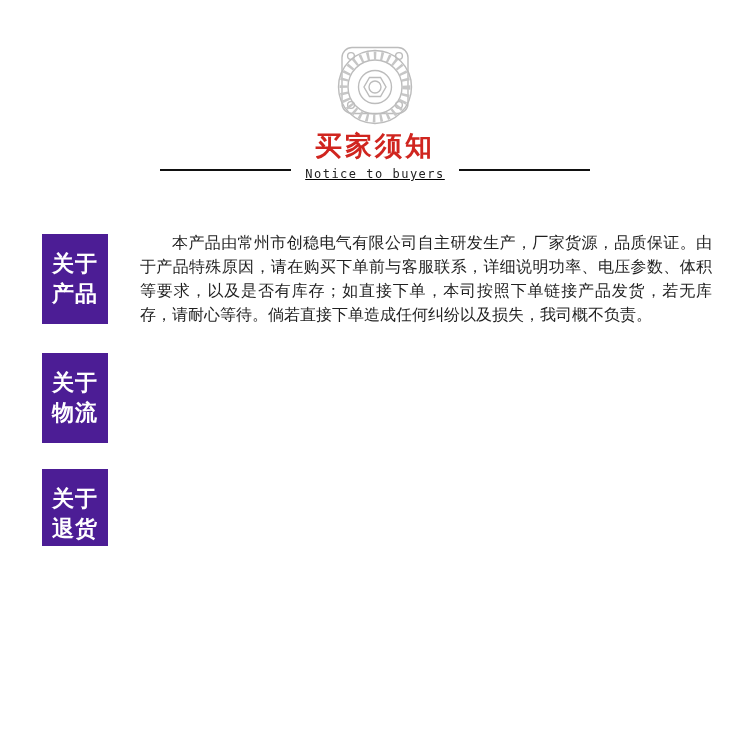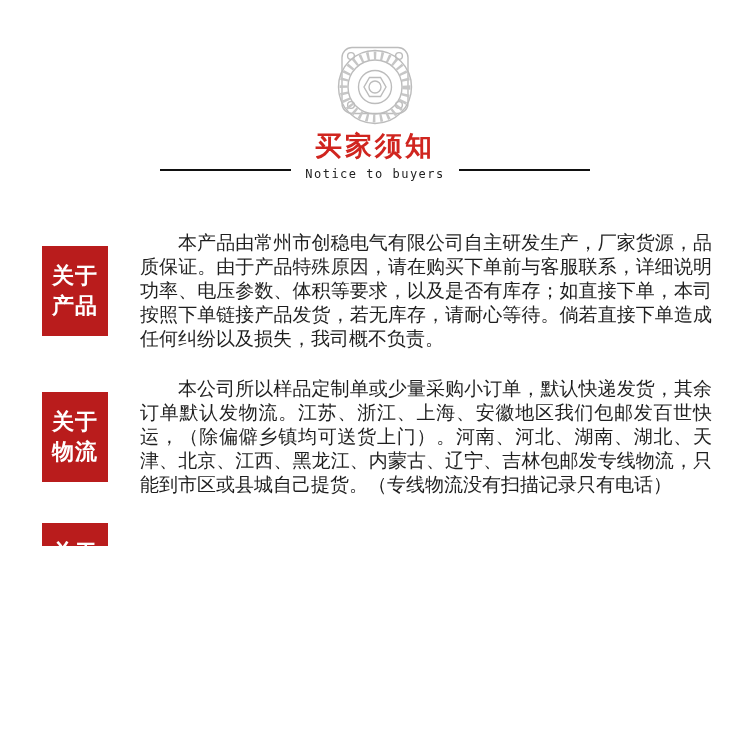--- a/index.html
+++ b/index.html
@@ -24,20 +24,21 @@
     font-weight: bold;
     letter-spacing: 3px;
     color: #d0251f;
     font-family: "Liberation Serif", serif;
   }
   .subtitle-row {
     margin-top: 3px;
     display: flex;
     align-items: center;
     justify-content: center;
+    text-decoration: underline;
   }
   .hline {
     width: 131px;
     height: 2px;
     background: #111111;
     transform: translateY(-4px);
   }
   .subtitle-text {
     padding: 0 14px;
     font-size: 12px;
@@ -52,36 +53,36 @@
     display: flex;
     align-items: center;
     padding-left: 42px;
     padding-right: 38px;
     margin-bottom: 26px;
   }
   .section-label {
     flex: 0 0 auto;
     width: 66px;
     min-height: 90px;
-    background: #b91c1c;
+    background: #4c1d95;
     color: #ffffff;
     font-size: 22px;
     font-weight: bold;
     letter-spacing: 1px;
     line-height: 30px;
     display: flex;
     flex-direction: column;
     justify-content: center;
     align-items: center;
     text-align: center;
   }
   .section-text {
     margin-left: 32px;
     width: 572px;
-    font-size: 19px;
+    font-size: 16px;
     line-height: 24px;
     color: #1f1f1f;
     text-align: justify;
     text-indent: 2em;
     font-family: "Liberation Serif", serif;
   }
   svg .ln { stroke: #bcbcbc; fill: none; stroke-width: 1.4; }
 </style>
 </head>
 <body>
@@ -120,21 +121,20 @@
         <span>产品</span>
       </div>
       <div class="section-text">本产品由常州市创稳电气有限公司自主研发生产，厂家货源，品质保证。由于产品特殊原因，请在购买下单前与客服联系，详细说明功率、电压参数、体积等要求，以及是否有库存；如直接下单，本司按照下单链接产品发货，若无库存，请耐心等待。倘若直接下单造成任何纠纷以及损失，我司概不负责。</div>
     </div>
 
     <div class="section-row">
       <div class="section-label">
         <span>关于</span>
         <span>物流</span>
       </div>
-      <div class="section-text">本公司所以样品定制单或少量采购小订单，默认快递发货，其余订单默认发物流。江苏、浙江、上海、安徽地区我们包邮发百世快运，（除偏僻乡镇均可送货上门）。河南、河北、湖南、湖北、天津、北京、江西、黑龙江、内蒙古、辽宁、吉林包邮发专线物流，只能到市区或县城自己提货。（专线物流没有扫描记录只有电话）</div>
     </div>
 
     <div class="section-row">
       <div class="section-label">
         <span>关于</span>
         <span>退货</span>
       </div>
     </div>
 
     <div class="section-row">

